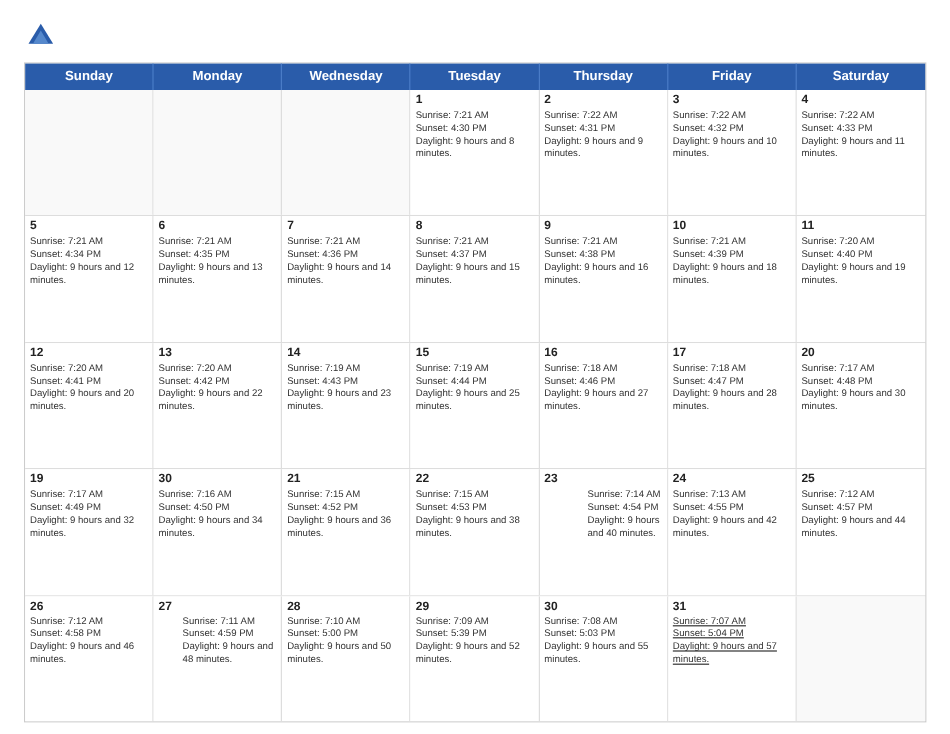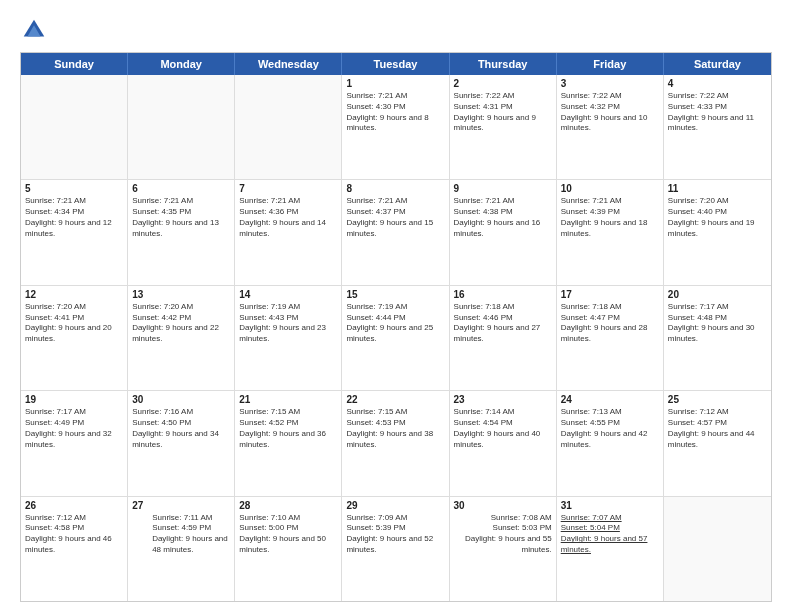--- a/index.html
+++ b/index.html
@@ -283,21 +283,21 @@
 Daylight: 9 hours and 36 minutes.</div>
           </div>
           <div class="cal-cell">
             <div class="day-num">22</div>
             <div class="cell-text" style="white-space: pre-line;">Sunrise: 7:15 AM
 Sunset: 4:53 PM
 Daylight: 9 hours and 38 minutes.</div>
           </div>
           <div class="cal-cell">
             <div class="day-num">23</div>
-            <div class="cell-text" style="white-space: pre-line;">Sunrise: 7:14 AM
+            <div class="cell-text" style="white-space: pre-line; margin-left: 36px;">Sunrise: 7:14 AM
 Sunset: 4:54 PM
 Daylight: 9 hours and 40 minutes.</div>
           </div>
           <div class="cal-cell">
             <div class="day-num">24</div>
             <div class="cell-text" style="white-space: pre-line;">Sunrise: 7:13 AM
 Sunset: 4:55 PM
 Daylight: 9 hours and 42 minutes.</div>
           </div>
           <div class="cal-cell">
@@ -327,21 +327,21 @@
 Daylight: 9 hours and 50 minutes.</div>
           </div>
           <div class="cal-cell">
             <div class="day-num">29</div>
             <div class="cell-text" style="white-space: pre-line;">Sunrise: 7:09 AM
 Sunset: 5:39 PM
 Daylight: 9 hours and 52 minutes.</div>
           </div>
           <div class="cal-cell">
             <div class="day-num">30</div>
-            <div class="cell-text" style="white-space: pre-line; text-align: right;">Sunrise: 7:08 AM
+            <div class="cell-text" style="white-space: pre-line;">Sunrise: 7:08 AM
 Sunset: 5:03 PM
 Daylight: 9 hours and 55 minutes.</div>
           </div>
           <div class="cal-cell">
             <div class="day-num">31</div>
             <div class="cell-text" style="white-space: pre-line; text-decoration: underline;">Sunrise: 7:07 AM
 Sunset: 5:04 PM
 Daylight: 9 hours and 57 minutes.</div>
           </div>
           <div class="cal-cell empty"></div>

